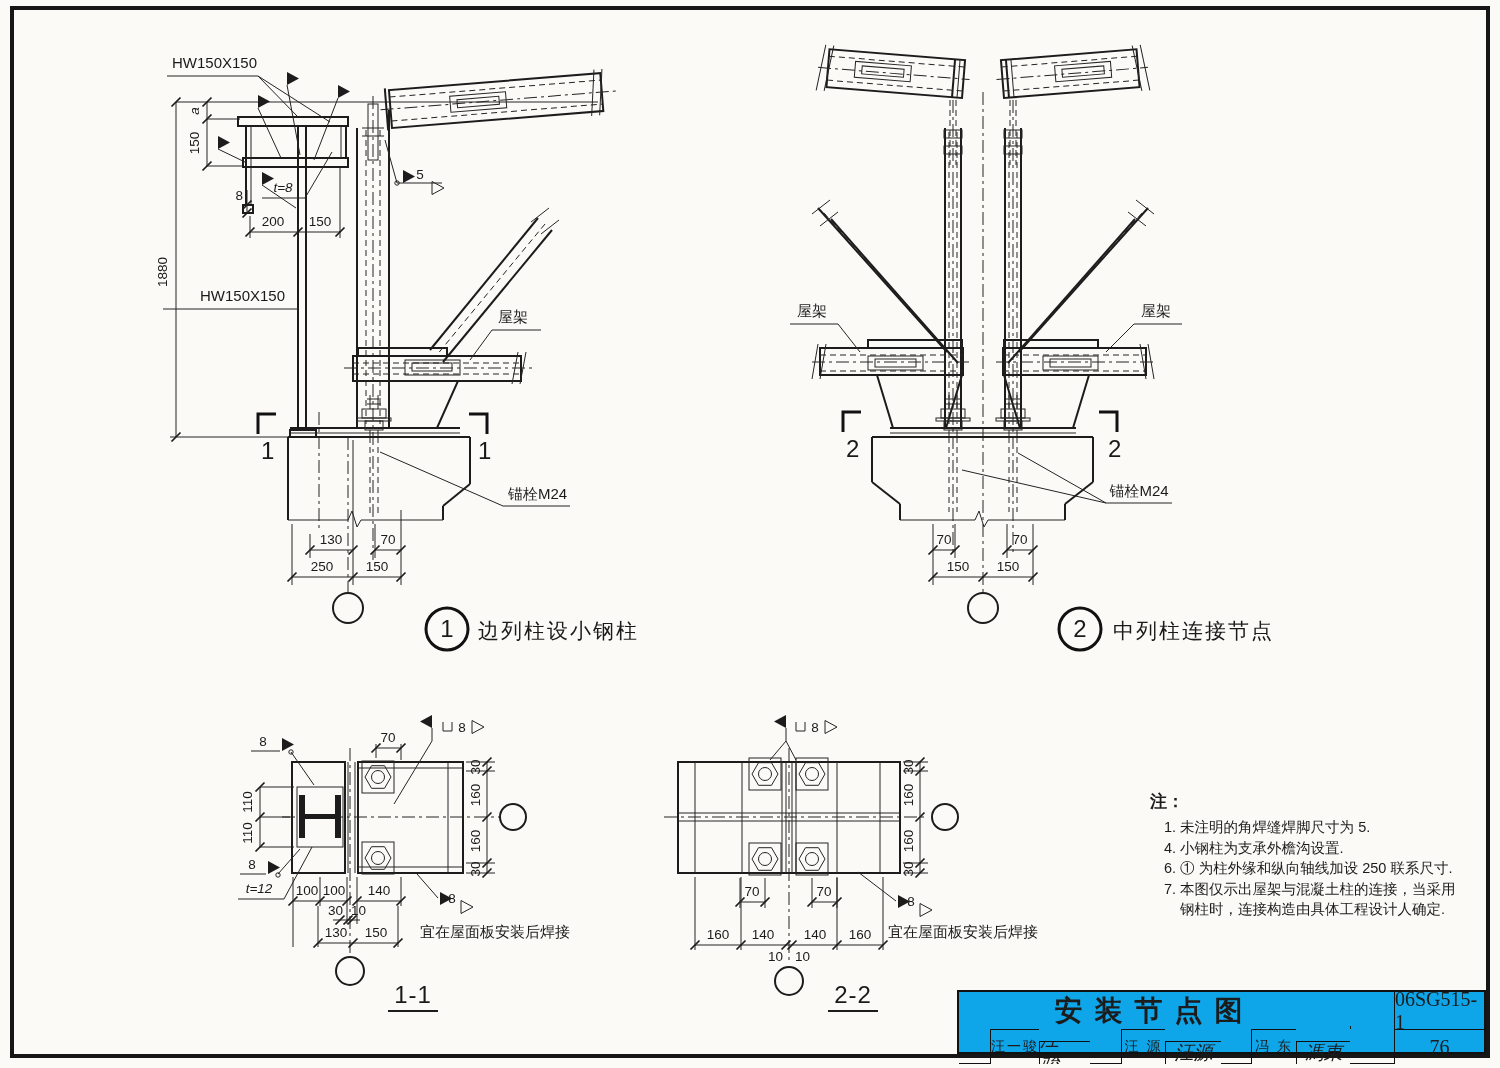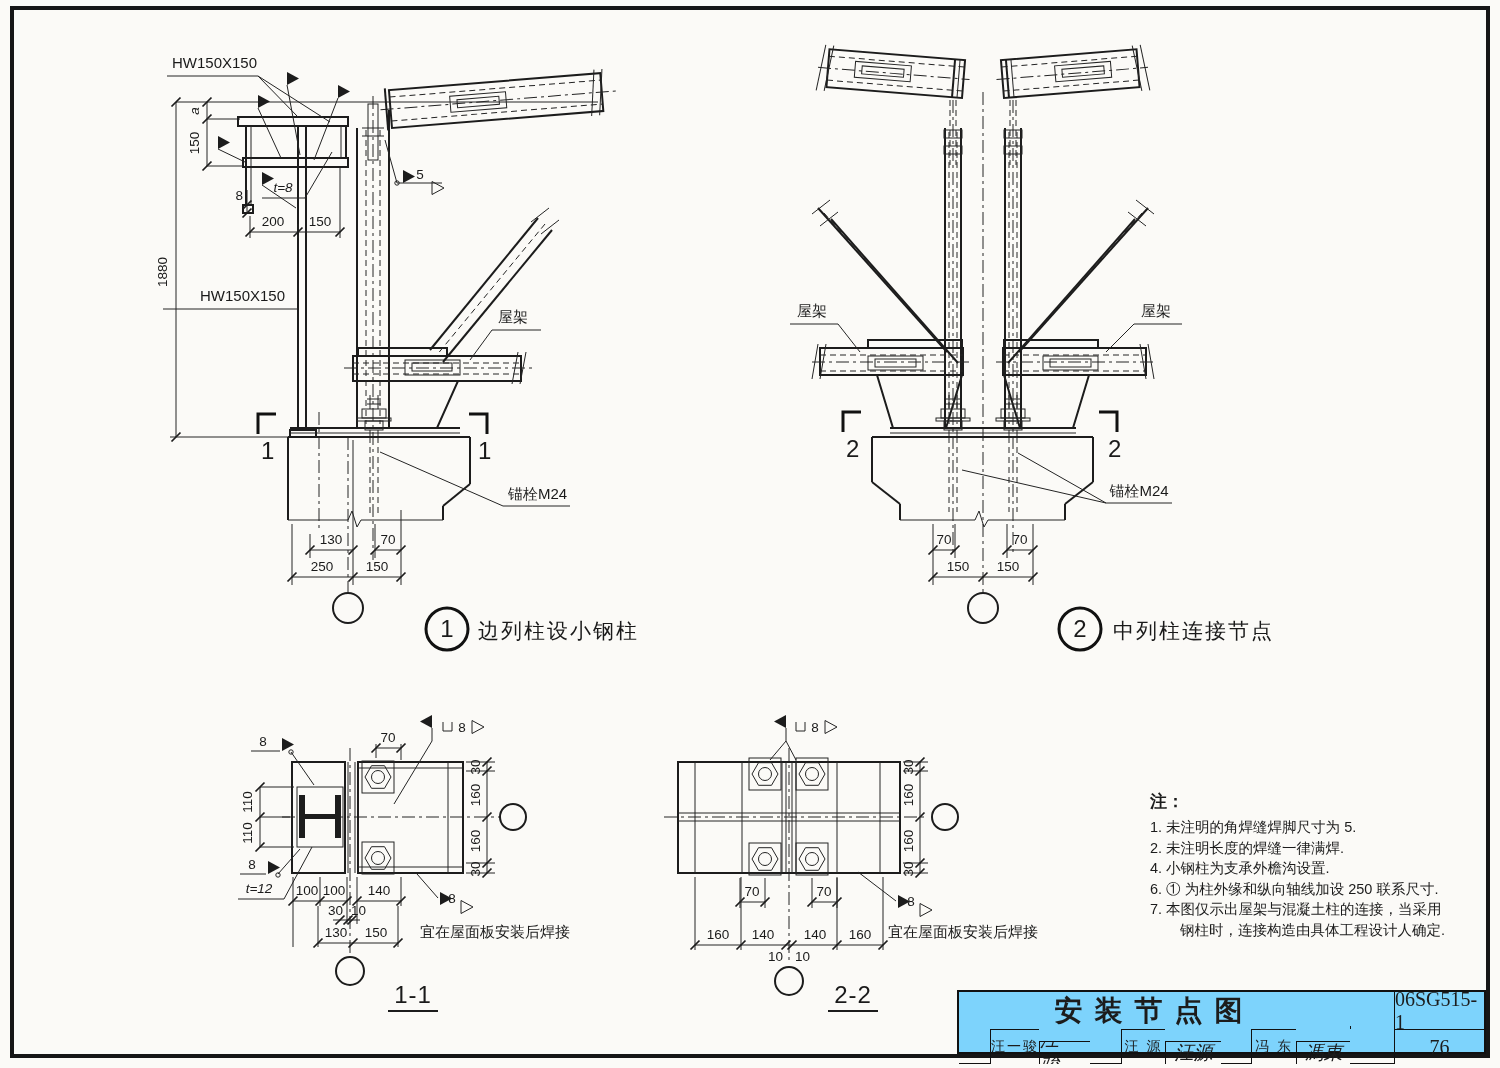--- a/index.html
+++ b/index.html
@@ -19,27 +19,27 @@
   text{fill:#1a1a1a;font-family:"Liberation Sans",sans-serif;}
   .dim{font-size:13.5px;}
   .lbl{font-size:15px;}
   .ital{font-style:italic;}
   .cap{font-size:21px;letter-spacing:2px;}
   .bubnum{font-size:24px;}
   .sect{font-size:24px;letter-spacing:1px;}
   
   .notes{position:absolute;left:1150px;top:790px;width:335px;}
   .notes-heading{font-size:17px;font-weight:bold;margin-bottom:4px;}
-  .note-line{font-size:14.5px;line-height:20.5px;white-space:nowrap;}
+  .note-line{font-size:14.5px;line-height:20.5px;margin-left:14px;white-space:nowrap;}
   .note-cont{margin-left:30px;}
   
   .tb{position:absolute;left:957px;top:990px;width:529px;height:64px;
       border:2.5px solid #111;box-sizing:border-box;display:grid;
       grid-template-columns:31px 49px 51px 31px 44px 56px 30px 45px 54px 44px 1fr;
-      grid-template-rows:37px 1fr;background:#7dd3fc;}
+      grid-template-rows:37px 1fr;background:#0ea5e9;}
   .tb>div{border-left:1.5px solid #111;border-top:1.5px solid #111;display:flex;
       align-items:center;justify-content:center;box-sizing:border-box;overflow:hidden;}
   .tb>div.nl{border-left:none;} .tb>div.nt{border-top:none;}
   .tb-title{grid-column:1/10;font-size:28px;font-weight:bold;letter-spacing:12px;}
   .tb-small{font-size:13.5px;letter-spacing:1px;margin-top:34px;}
   .tb-num{font-size:20px;font-family:"Liberation Serif",serif;}
   .tb-name{font-size:14px;letter-spacing:2px;}
   .tb-sig{font-size:19px;font-family:"Liberation Serif",serif;font-style:italic;margin-top:12px;}
 </style>
 </head>
@@ -665,21 +665,20 @@
       <g>
         <text class="sect" x="853" y="1003" text-anchor="middle">2-2</text>
         <line x1="828" y1="1011" x2="878" y2="1011" class="s2"></line>
       </g>
     </g>
   </svg>
 
   <div class="notes">
     <div class="notes-heading">注：</div>
     <div class="note-line">1. 未注明的角焊缝焊脚尺寸为 5.</div>
-    <div class="note-line">2. 未注明长度的焊缝一律满焊.</div>
     <div class="note-line">4. 小钢柱为支承外檐沟设置.</div>
     <div class="note-line">6. ① 为柱外缘和纵向轴线加设 250 联系尺寸.</div>
     <div class="note-line">7. 本图仅示出屋架与混凝土柱的连接，当采用</div>
     <div class="note-line note-cont">钢柱时，连接构造由具体工程设计人确定.</div>
   </div>
 
   <div class="tb">
     <div class="tb-title nl nt">安装节点图</div>
     <div class="tb-small nt">图集号</div>
     <div class="tb-num nt">06SG515-1</div>

